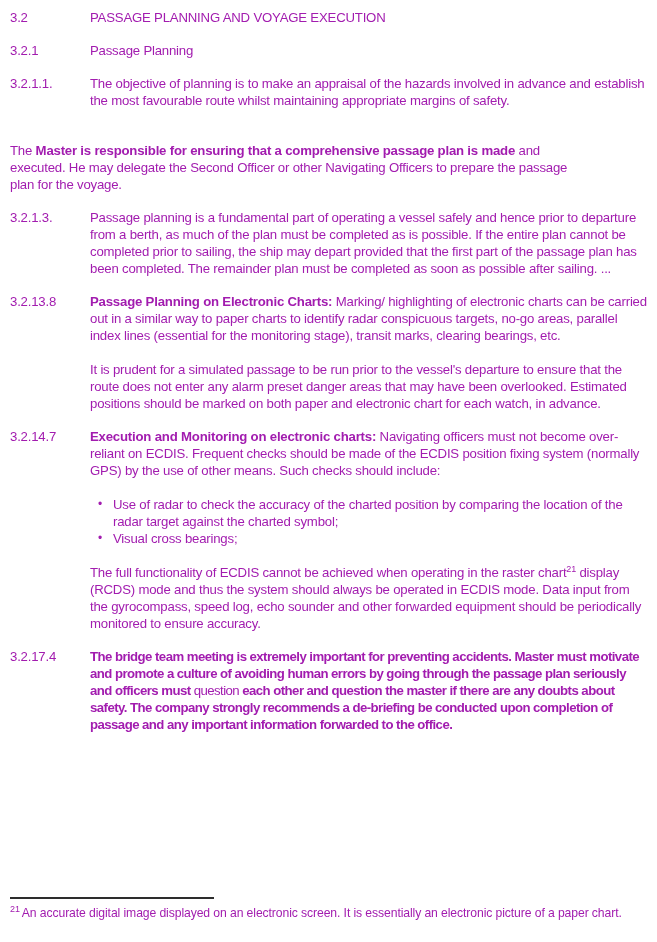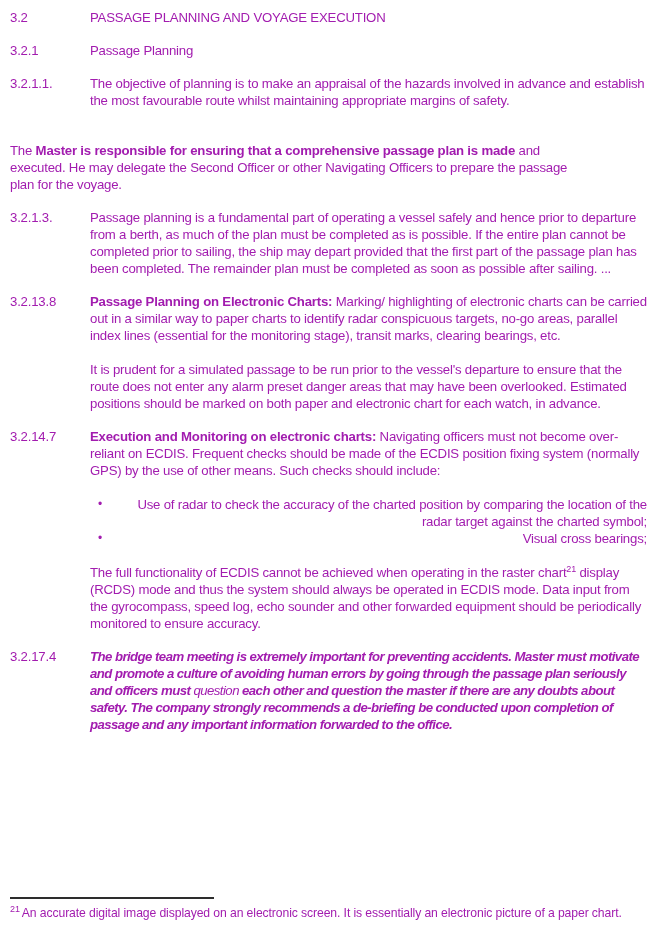--- a/index.html
+++ b/index.html
@@ -20,23 +20,23 @@
   .section-content{flex:1;max-width:558px;}
   .para{
     margin:0 0 17px 0;
     font-size:13.2px;line-height:17px;letter-spacing:-0.2px;
   }
   .section-content > .para:last-child,
   .section-content > .bullets:last-child{margin-bottom:0;}
   .b{font-weight:bold;}
   .u{}
   .sup{font-size:9px;vertical-align:super;line-height:0;}
-  .condensed{letter-spacing:-0.55px;font-style:italic;}
+  .condensed{letter-spacing:-0.55px;}
   .bullets{
-    list-style:none;margin:0 0 17px 0;padding:0 0 0 6px;text-align:right;
+    list-style:none;margin:0 0 17px 0;padding:0 0 0 6px;
   }
   .bullets li{
     position:relative;padding-left:17px;
     font-size:13.2px;line-height:17px;letter-spacing:-0.2px;
   }
   .bullets li::before{
     content:"\2022";
     position:absolute;left:2px;top:0;
     font-size:12px;
   }

